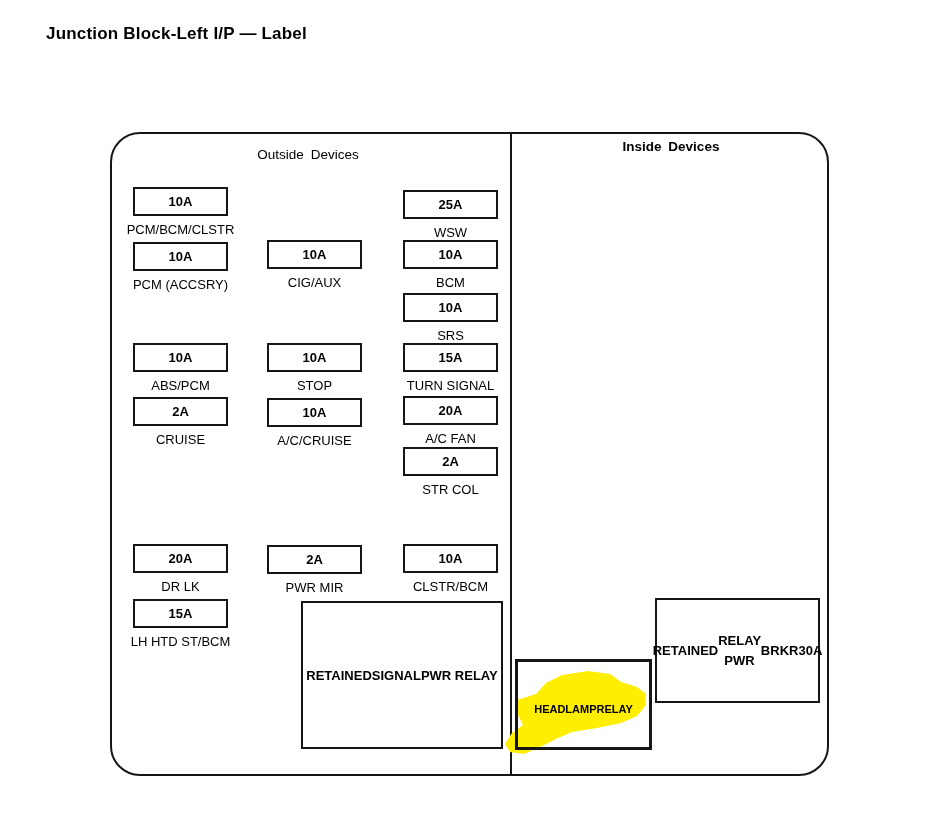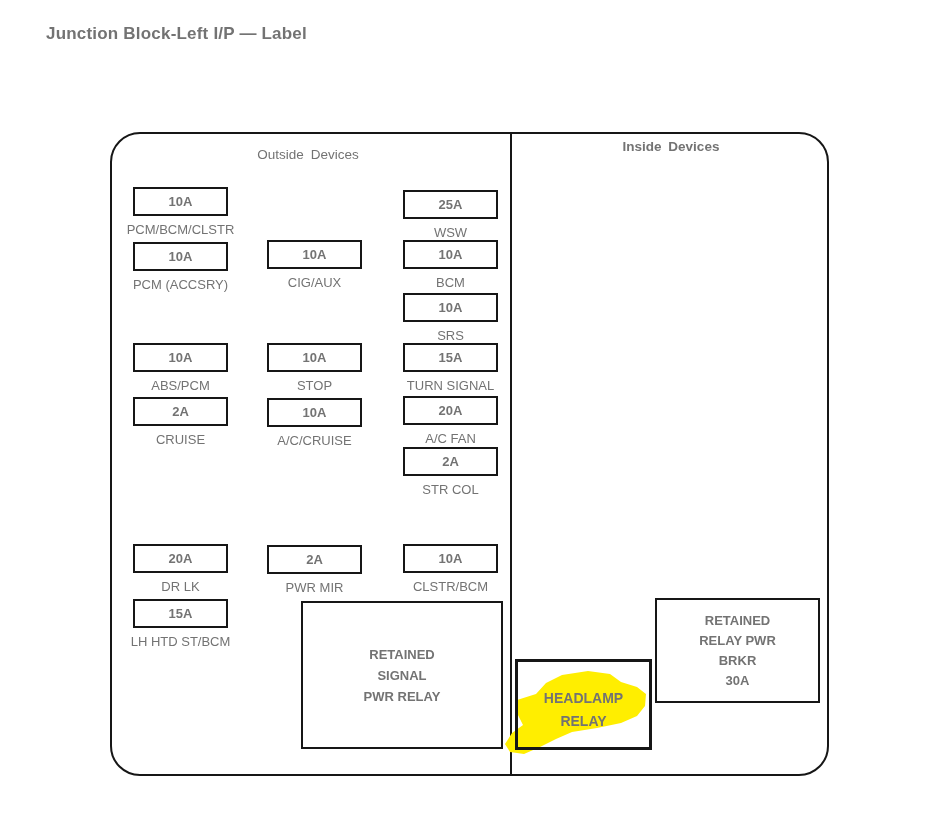--- a/index.html
+++ b/index.html
@@ -1,18 +1,18 @@
 <!DOCTYPE html>
 <html><head>
 <meta charset="utf-8">
 <style>
   html,body{margin:0;padding:0;background:#fff;}
   .screen{
     position:relative;width:929px;height:821px;background:#fff;
-    font-family:"Liberation Sans",sans-serif;color:#737373;overflow:hidden;
+    font-family:"Liberation Sans",sans-serif;color:#000000;overflow:hidden;
   }
   .page-title{
     position:absolute;left:46px;top:24px;
     font-size:17px;font-weight:bold;letter-spacing:.2px;white-space:nowrap;
   }
   .block{
     position:absolute;left:110px;top:132px;width:719px;height:644px;
     border:2px solid #161616;border-radius:30px;box-sizing:border-box;background:#fff;
   }
   .divider{
@@ -30,28 +30,28 @@
     width:95px;height:29px;border:2px solid #161616;box-sizing:border-box;
     background:#fff;display:flex;align-items:center;justify-content:center;
     font-size:13px;font-weight:bold;
   }
   .fuse-label{
     position:absolute;top:35px;left:50%;transform:translateX(-50%);
     font-size:13px;font-weight:normal;white-space:nowrap;
   }
   .relay-box{
     position:absolute;border:2px solid #161616;box-sizing:border-box;
-    display:flex;flex-direction:column;align-items:center;justify-content:center;
+    display:flex;flex-direction:row;align-items:center;justify-content:center;
     text-align:center;font-size:13px;font-weight:bold;background:transparent;
   }
   .rap-relay{left:301px;top:601px;width:202px;height:148px;line-height:21px;}
   .rap-brkr{left:655px;top:598px;width:165px;height:105px;line-height:20px;background:#fff;}
   .headlamp{
     left:515px;top:659px;width:137px;height:91px;border-width:3px;
-    line-height:23px;font-size:14px;padding-top:10px;z-index:2;
+    line-height:23px;font-size:11px;padding-top:10px;z-index:2;
   }
   .highlight-svg{position:absolute;left:498px;top:664px;z-index:1;}
 </style>
 </head>
 <body>
 
 <div class="screen">
 
   <div class="page-title">Junction Block-Left I/P — Label</div>
 

